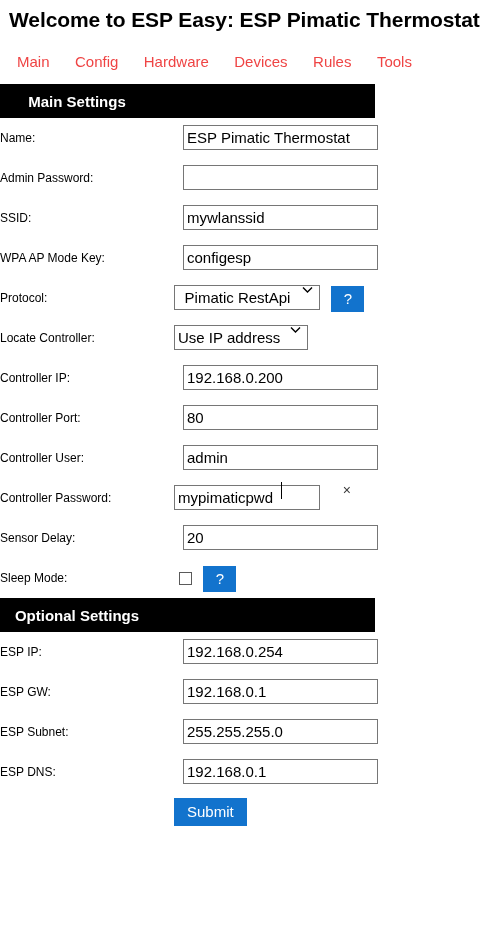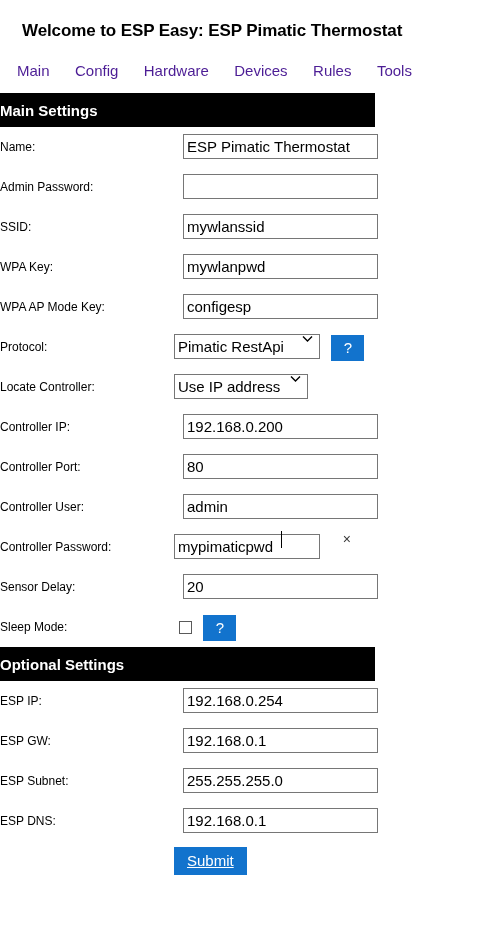--- a/index.html
+++ b/index.html
@@ -12,38 +12,38 @@
     width: 504px;
     height: 946px;
     font-family: "Liberation Sans", sans-serif;
     color: #000000;
     overflow: hidden;
     position: relative;
   }
 
   
   .page-title {
-    font-size: 17px;
+    font-size: 21px;
     font-weight: bold;
     line-height: 1;
     letter-spacing: -0.1px;
-    margin: 13px;
+    margin: 0;
     padding: 9px 0 0 9px;
     white-space: nowrap;
   }
 
   
   .navbar {
     padding: 0 0 0 17px;
     margin-top: 21px;
     height: 22px;
     white-space: nowrap;
   }
   .nav-link {
-    color: #4c1d95;
+    color: #ef4444;
     font-size: 15px;
     text-decoration: none;
     display: inline-block;
     margin-right: 21px;
     line-height: 22px;
     cursor: pointer;
   }
   .nav-link:last-child { margin-right: 0; }
 
   
@@ -62,21 +62,21 @@
 
   
   tr.section-row td {
     background: #000000;
     height: 34px;
   }
   tr.section-row td.col-label {
     color: #ffffff;
     font-weight: bold;
     font-size: 15px;
-    text-align: left;
+    text-align: center;
     padding-right: 18px;
   }
 
   
   tr.field-row td { height: 40px; }
   .field-label {
     font-size: 12px;
     padding-left: 17px;
     white-space: nowrap;
     line-height: 40px;
@@ -146,21 +146,21 @@
   .sel-wrap { position: relative; display: inline-block; }
   .sel-wrap .chev {
     position: absolute;
     right: 7px;
     top: 5px;
     pointer-events: none;
     font-size: 11px;
     color: #000;
     line-height: 15px;
   }
-  .sel-protocol { width: 146px; padding-right: 22px; }
+  .sel-protocol { width: 146px; padding-right: 22px; text-align: center; }
   .sel-locate   { width: 134px; padding-right: 20px; }
 
   
   .help-btn {
     display: inline-block;
     box-sizing: border-box;
     width: 33px;
     height: 26px;
     margin-left: 7px;
     vertical-align: middle;
@@ -182,21 +182,20 @@
     padding: 0 13px;
     height: 28px;
     background: #1273cd;
     color: #ffffff;
     border: none;
     border-radius: 0;
     font-family: "Liberation Sans", sans-serif;
     font-size: 15px;
     line-height: 28px;
     cursor: pointer;
-    text-decoration: underline;
   }
 
   
   .chk {
     -webkit-appearance: none;
     appearance: none;
     box-sizing: border-box;
     width: 13px;
     height: 13px;
     margin: 0 0 0 7px;
@@ -249,26 +248,20 @@
     </td>
   </tr>
 
   <tr class="field-row">
     <td class="field-label">SSID:</td>
     <td class="field-cell">
       <input class="txt" type="text" value="mywlanssid" style="">
     </td>
   </tr>
 
-  <tr class="field-row">
-    <td class="field-label">WPA Key:</td>
-    <td class="field-cell">
-      <input class="txt" type="text" value="mywlanpwd" style="">
-    </td>
-  </tr>
 
   <tr class="field-row">
     <td class="field-label">WPA AP Mode Key:</td>
     <td class="field-cell">
       <input class="txt" type="text" value="configesp" style="">
     </td>
   </tr>
 
 
   <tr class="field-row">

